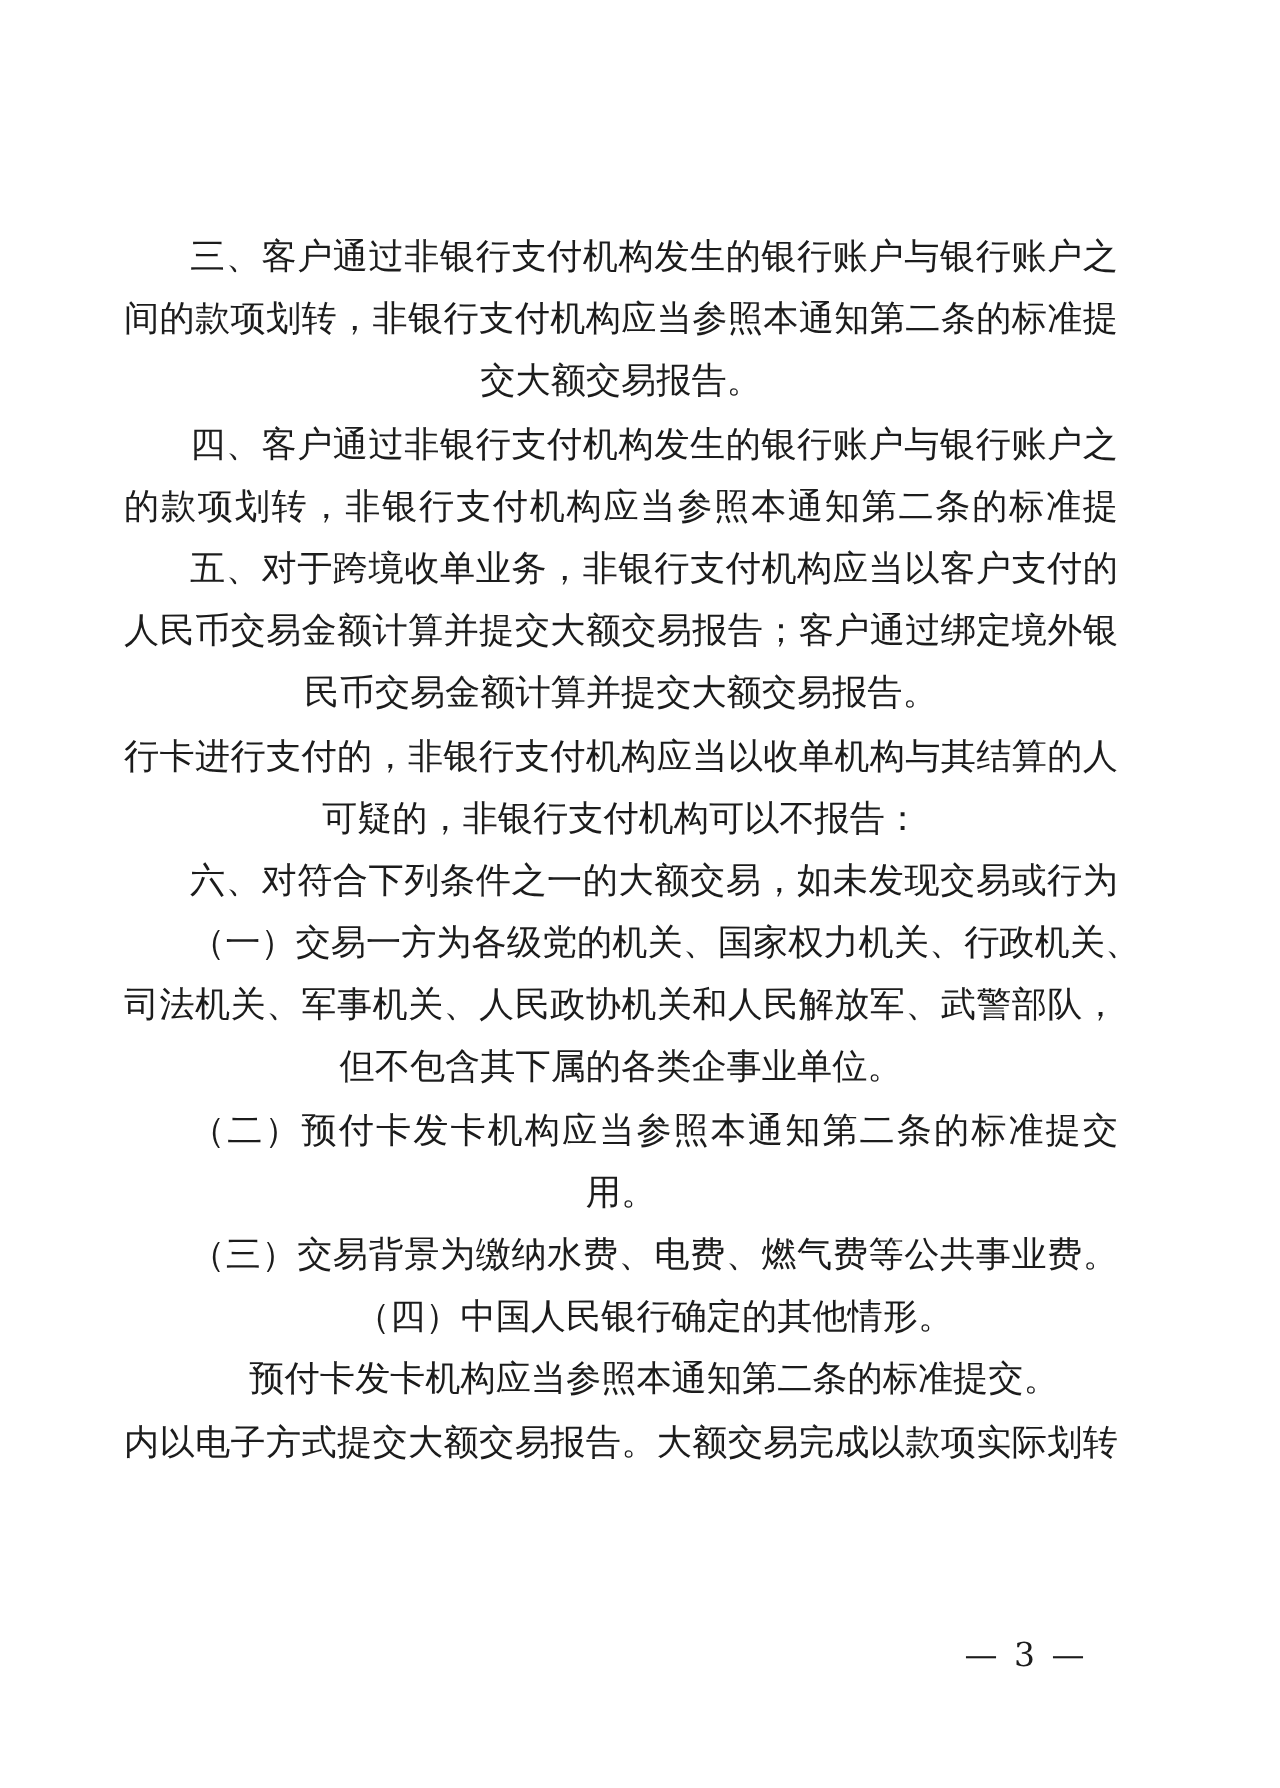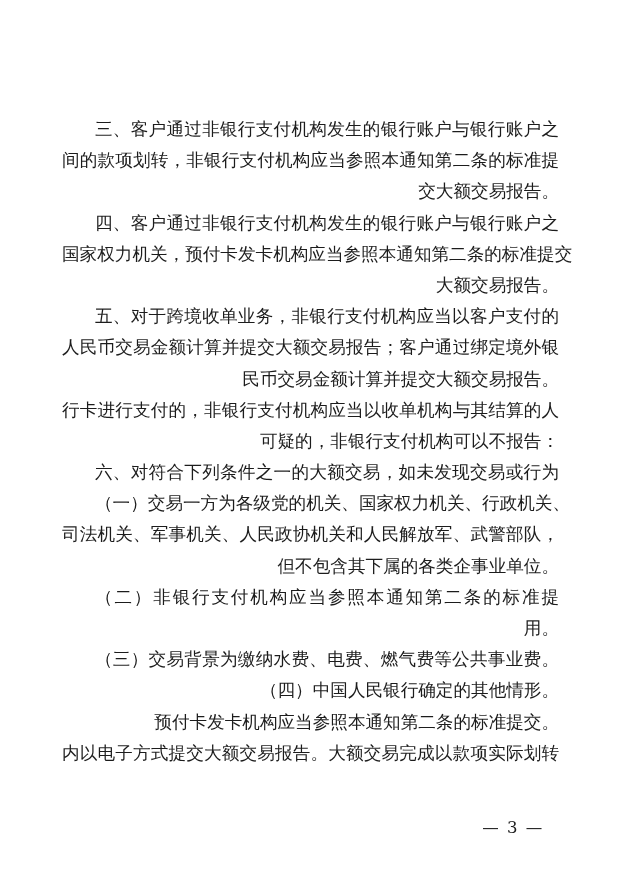--- a/index.html
+++ b/index.html
@@ -23,21 +23,21 @@
     left: 62px;
     top: 114px;
     width: 497px;
   }
   .line {
     height: 31.2px;
     line-height: 31.2px;
     font-size: 17.6px;
     white-space: nowrap;
     overflow: visible;
-    text-align: right;
+    text-align: center;
     -webkit-font-smoothing: antialiased;
   }
   .line.indent {
     padding-left: 33px;
   }
   .line.fill {
     text-align: justify;
     text-align-last: justify;
   }
   .page-number {
@@ -54,32 +54,31 @@
 </style>
 </head>
 <body>
 
 <div class="page">
   <div class="text-block">
       <div class="line indent fill">三、客户通过非银行支付机构发生的银行账户与银行账户之</div>
       <div class="line fill">间的款项划转，非银行支付机构应当参照本通知第二条的标准提</div>
       <div class="line">交大额交易报告。</div>
       <div class="line indent fill">四、客户通过非银行支付机构发生的银行账户与银行账户之</div>
-      <div class="line fill">国家权力机关，预付卡发卡机构应当参照本通知第二条的标准提交</div>
-      <div class="line">大额交易报告。</div>
+      <div class="line fill">的款项划转，非银行支付机构应当参照本通知第二条的标准提</div>
       <div class="line indent fill">五、对于跨境收单业务，非银行支付机构应当以客户支付的</div>
       <div class="line fill">人民币交易金额计算并提交大额交易报告；客户通过绑定境外银</div>
       <div class="line">民币交易金额计算并提交大额交易报告。</div>
       <div class="line fill">行卡进行支付的，非银行支付机构应当以收单机构与其结算的人</div>
       <div class="line">可疑的，非银行支付机构可以不报告：</div>
       <div class="line indent fill">六、对符合下列条件之一的大额交易，如未发现交易或行为</div>
       <div class="line indent fill">（一）交易一方为各级党的机关、国家权力机关、行政机关、</div>
       <div class="line fill">司法机关、军事机关、人民政协机关和人民解放军、武警部队，</div>
       <div class="line">但不包含其下属的各类企事业单位。</div>
-      <div class="line indent fill">（二）非银行支付机构应当参照本通知第二条的标准提</div>
+      <div class="line indent fill">（二）预付卡发卡机构应当参照本通知第二条的标准提交</div>
       <div class="line">用。</div>
       <div class="line indent fill">（三）交易背景为缴纳水费、电费、燃气费等公共事业费。</div>
       <div class="line indent">（四）中国人民银行确定的其他情形。</div>
       <div class="line indent">预付卡发卡机构应当参照本通知第二条的标准提交。</div>
       <div class="line fill">内以电子方式提交大额交易报告。大额交易完成以款项实际划转</div>
     </div>
   <div class="page-number">— 3 —</div>
 </div>
 
 </body></html>

